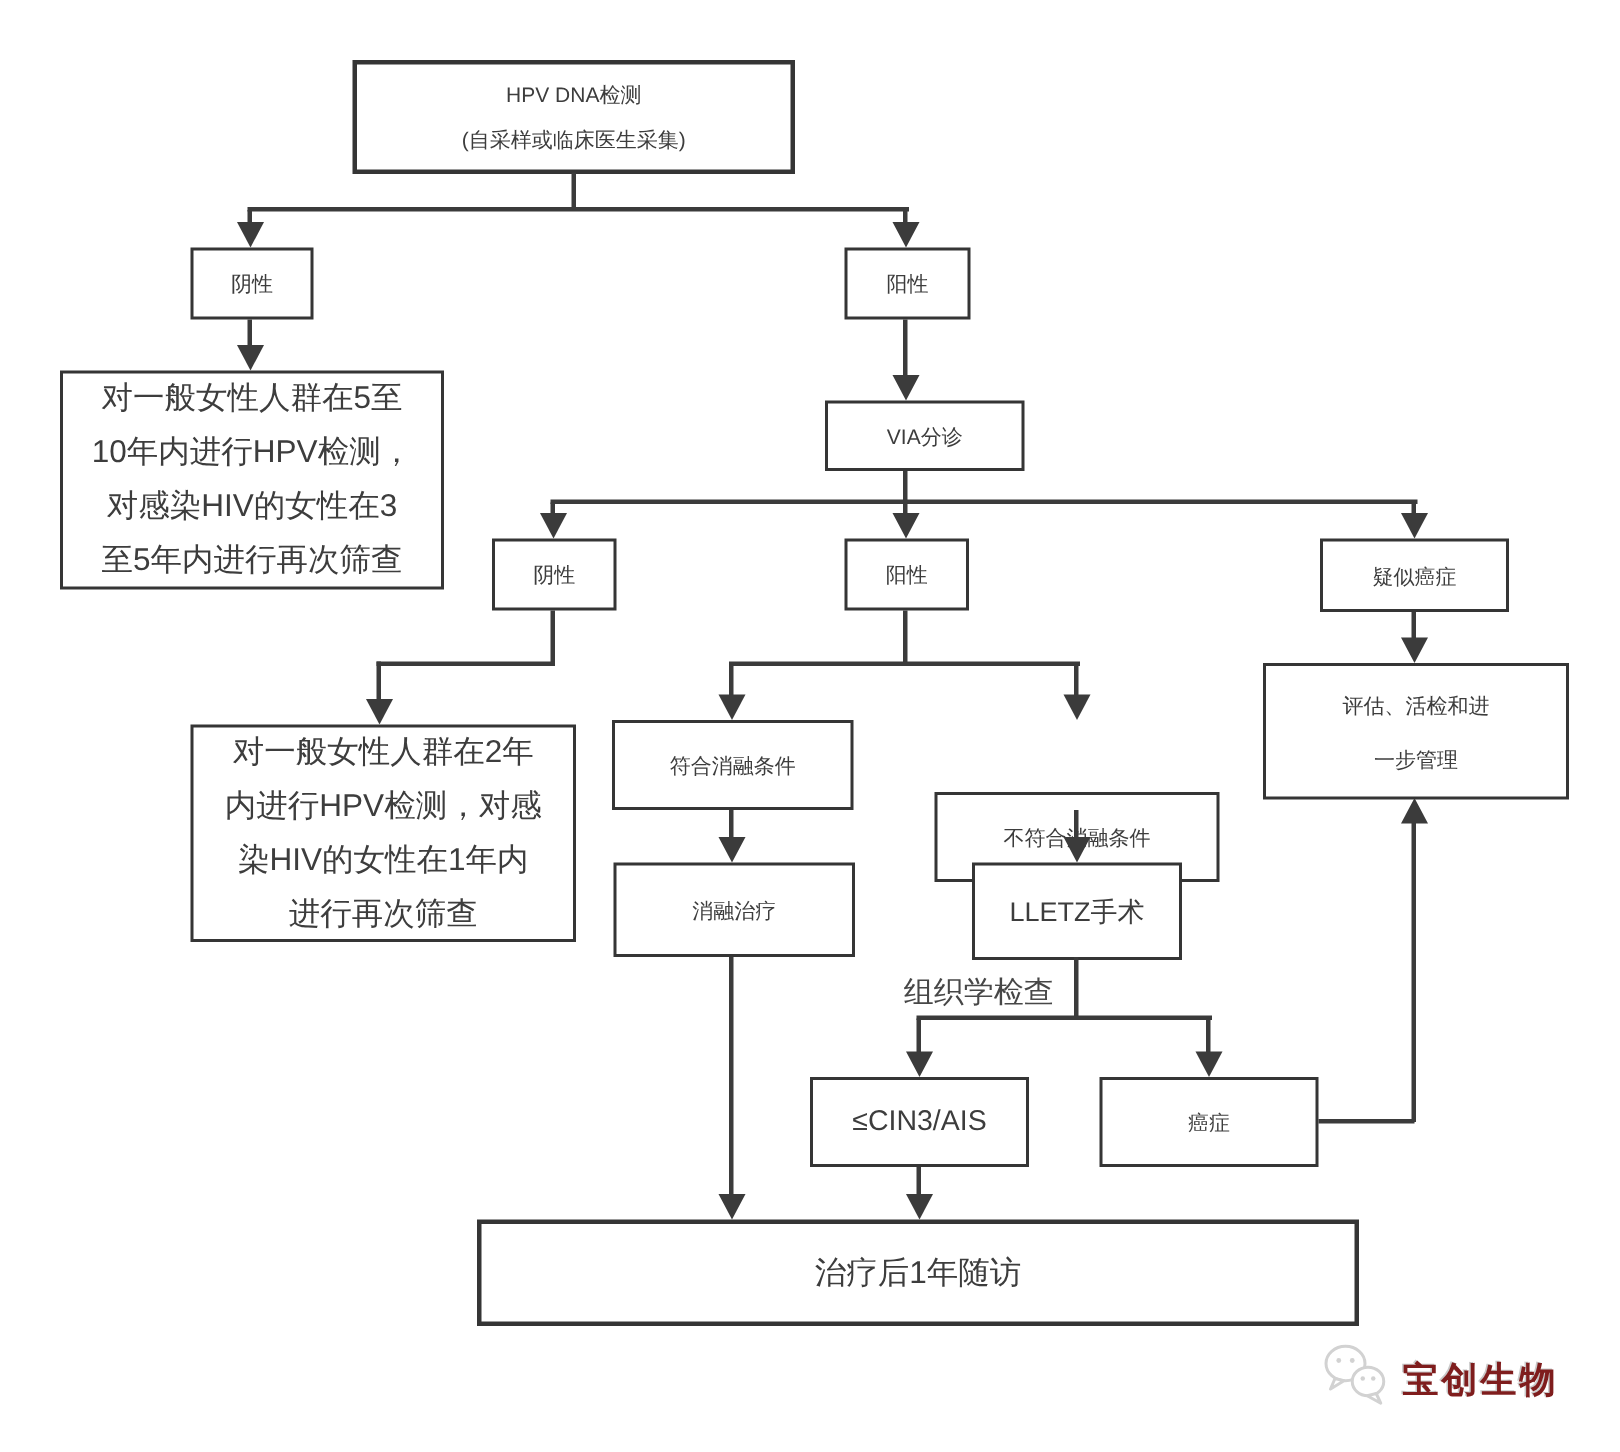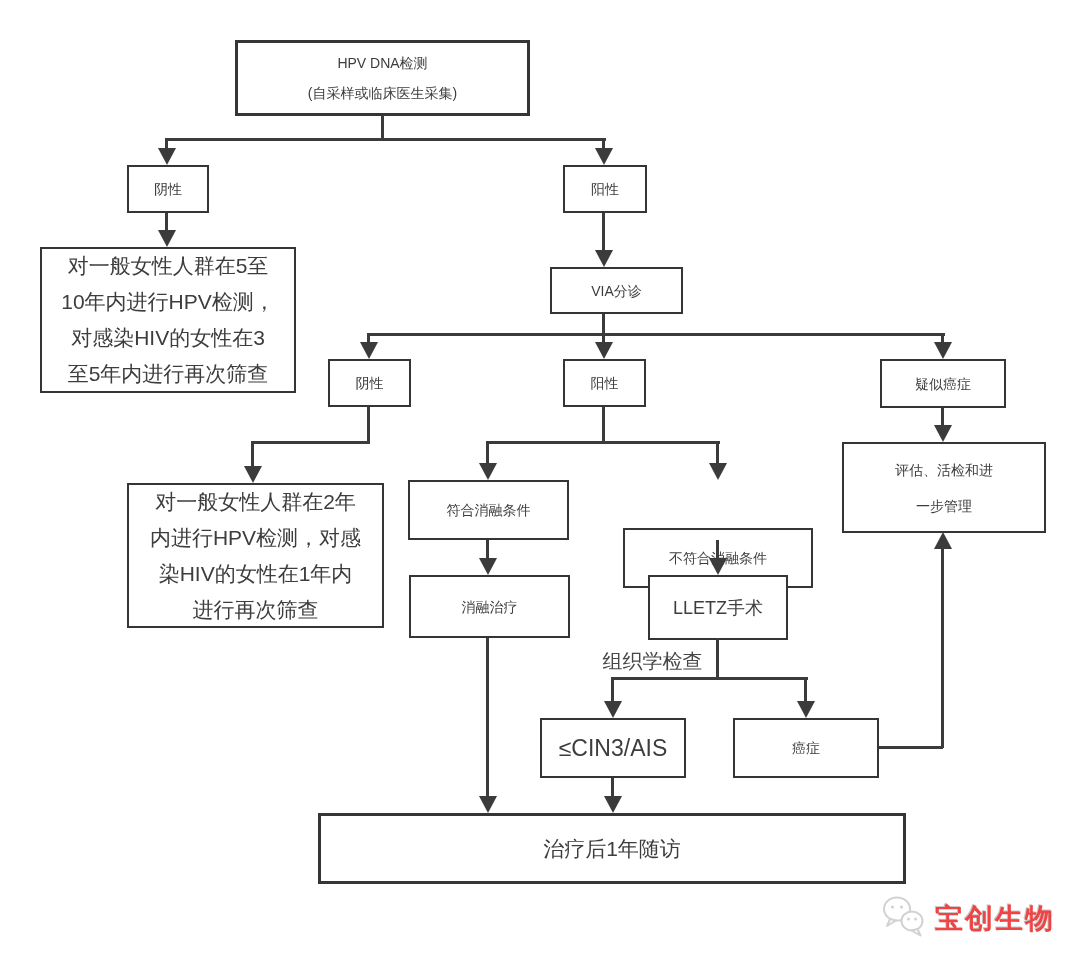--- a/index.html
+++ b/index.html
@@ -47,23 +47,23 @@
     font-size: 20px;
     color: #474747;
     white-space: nowrap;
   }
   .watermark {
     position: absolute;
     left: 880px; top: 895px;
     display: flex; align-items: center; gap: 7px;
   }
   .watermark .brand {
-    font-size: 28px;
+    font-size: 24px;
     font-weight: bold;
-    color: #ef4444;
+    color: #7f1d1d;
     text-shadow: -1px -1px 0 #c9c9c9, 1px 1px 0 #ffffff;
     letter-spacing: 2px;
   }
 </style>
 </head>
 <body>
 
 <div class="canvas">
 
   <div class="node thick" style="left:235px; top:40px; width:295px; height:76px;">HPV DNA检测
@@ -95,21 +95,21 @@
 
   <div class="node" style="left:842px; top:442px; width:204px; height:91px; line-height:36px;">评估、活检和进
 一步管理</div>
 
   <div class="node" style="left:623px; top:480px; width:190px; height:60px;margin-top:48px;">不符合消融条件</div>
 
   <div class="node" style="left:409px; top:575px; width:161px; height:63px;">消融治疗</div>
 
   <div class="node" style="left:648px; top:575px; width:140px; height:65px; font-size:18px;">LLETZ手术</div>
 
-  <div class="node" style="left:540px; top:718px; width:146px; height:60px; font-size:23px;">≤CIN3/AIS</div>
+  <div class="node" style="left:540px; top:718px; width:146px; height:60px; font-size:19px;">≤CIN3/AIS</div>
 
   <div class="node" style="left:733px; top:718px; width:146px; height:60px;">癌症</div>
 
   <div class="node thick" style="left:318px; top:813px; width:588px; height:71px; font-size:21px;">治疗后1年随访</div>
 
   <div class="edge-label" style="left:600px; top:648px; width:105px; text-align:center;">组织学检查</div>
 
   <div class="v" style="left:381px; top:115px; height:25px;"></div>
   <div class="h" style="left:165px; top:138px; width:441px;"></div>
   <div class="v" style="left:165px; top:140px; height:10px;"></div>

